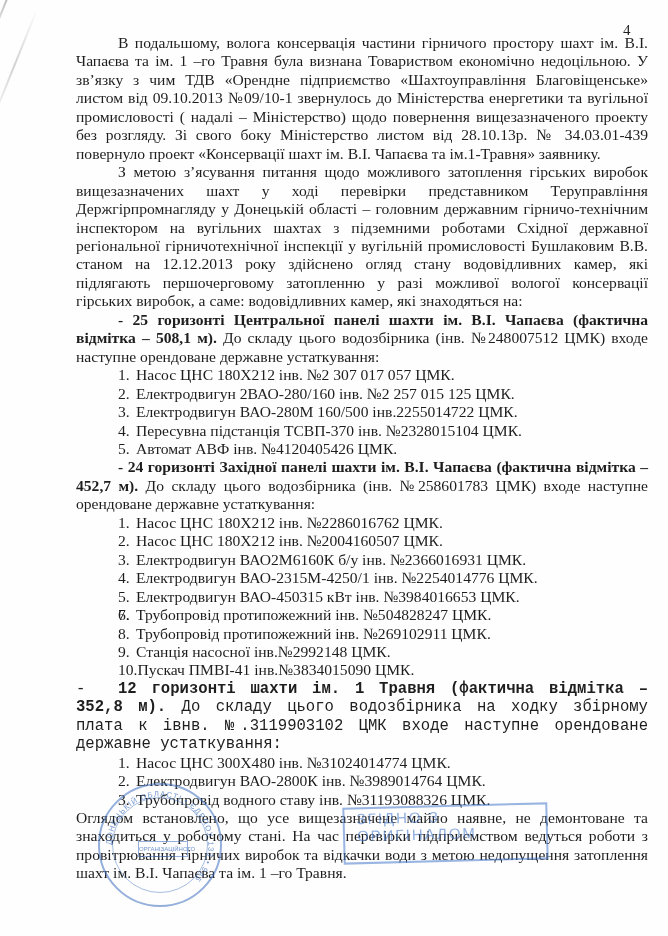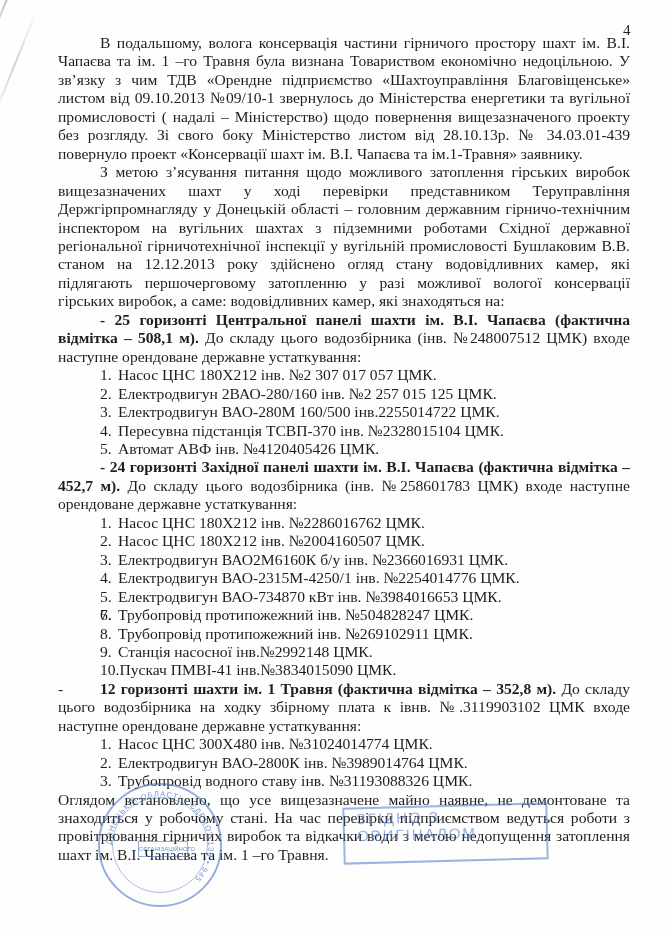--- a/index.html
+++ b/index.html
@@ -13,30 +13,30 @@
   .fold {
     position: absolute; left: -10px; top: 40px; width: 90px; height: 2px;
     background: linear-gradient(90deg, rgba(200,200,200,0) 0%, #bdbdbd 50%, rgba(200,200,200,0) 100%);
     transform: rotate(-68deg); transform-origin: left center;
   }
   .fold2 { left: -8px; top: 120px; width: 120px; opacity: 0.7; }
   .page-num {
     position: absolute; left: 623px; top: 22px; font-size: 15px;
   }
   .content {
-    position: absolute; left: 58px; top: 34px; width: 572px;
+    position: absolute; left: 76px; top: 34px; width: 572px;
     font-size: 15.6px; line-height: 18.45px;
   }
   .p { text-align: justify; text-indent: 42px; margin: 0; }
   .p.noindent { text-indent: 0; }
   .b { font-weight: bold; }
   ol.items { list-style: none; margin: 0; padding: 0; }
   ol.items li { position: relative; padding-left: 60px; margin: 0; }
   ol.items li .num { position: absolute; left: 42px; width: 18px; }
-  .dash-head { text-align: justify; margin: 0; }
+  .dash-head { text-align: justify; margin: 0; font-family: Liberation Mono, monospace; }
   .dash-head .dash { display: inline-block; width: 42px; }
   
   .stamp-round {
     position: absolute; left: 98px; top: 783px; width: 124px; height: 124px;
     border-radius: 50%; border: 2px solid rgba(60,110,190,0.55);
     box-sizing: border-box; pointer-events: none;
   }
   .stamp-round .ring {
     position: absolute; left: 12px; top: 12px; right: 12px; bottom: 12px;
     border-radius: 50%; border: 1.5px solid rgba(60,110,190,0.45);
@@ -84,21 +84,21 @@
     </ol>
 
     <p class="p">
       <span class="b">- </span><span class="b">24 горизонті Західної панелі шахти ім. В.І. Чапаєва (фактична відмітка – 452,7 м).</span><span> До складу цього водозбірника (інв. №258601783 ЦМК) входе наступне орендоване державне устаткування:</span>
     </p>
     <ol class="items">
       <li><span class="num">1.</span><span>Насос ЦНС 180Х212 інв. №2286016762 ЦМК.</span></li>
       <li><span class="num">2.</span><span>Насос ЦНС 180Х212 інв. №2004160507 ЦМК.</span></li>
       <li><span class="num">3.</span><span>Електродвигун ВАО2М6160К б/у інв. №2366016931 ЦМК.</span></li>
       <li><span class="num">4.</span><span>Електродвигун ВАО-2315М-4250/1 інв. №2254014776 ЦМК.</span></li>
-      <li><span class="num">5.</span><span>Електродвигун ВАО-734870 кВт інв. №3984016653 ЦМК.</span></li>
+      <li><span class="num">5.</span><span>Електродвигун ВАО-450315 кВт інв. №3984016653 ЦМК.</span></li>
       <li><span class="num">6.</span></li>
       <li><span class="num">7.</span><span>Трубопровід протипожежний інв. №504828247 ЦМК.</span></li>
       <li><span class="num">8.</span><span>Трубопровід протипожежний інв. №269102911 ЦМК.</span></li>
       <li><span class="num">9.</span><span>Станція насосної інв.№2992148 ЦМК.</span></li>
       <li class="wide" style="padding-left:42px;"><span>10.</span><span>Пускач ПМВІ-41 інв.№3834015090 ЦМК.</span></li>
     </ol>
 
     <p class="dash-head">
       <span class="dash">-</span><span class="b">12 горизонті шахти ім. 1 Травня (фактична відмітка – 352,8 м).</span><span> До складу цього водозбірника на ходку збірному плата к івнв. №.3119903102 ЦМК входе наступне орендоване державне устаткування:</span>
     </p>

